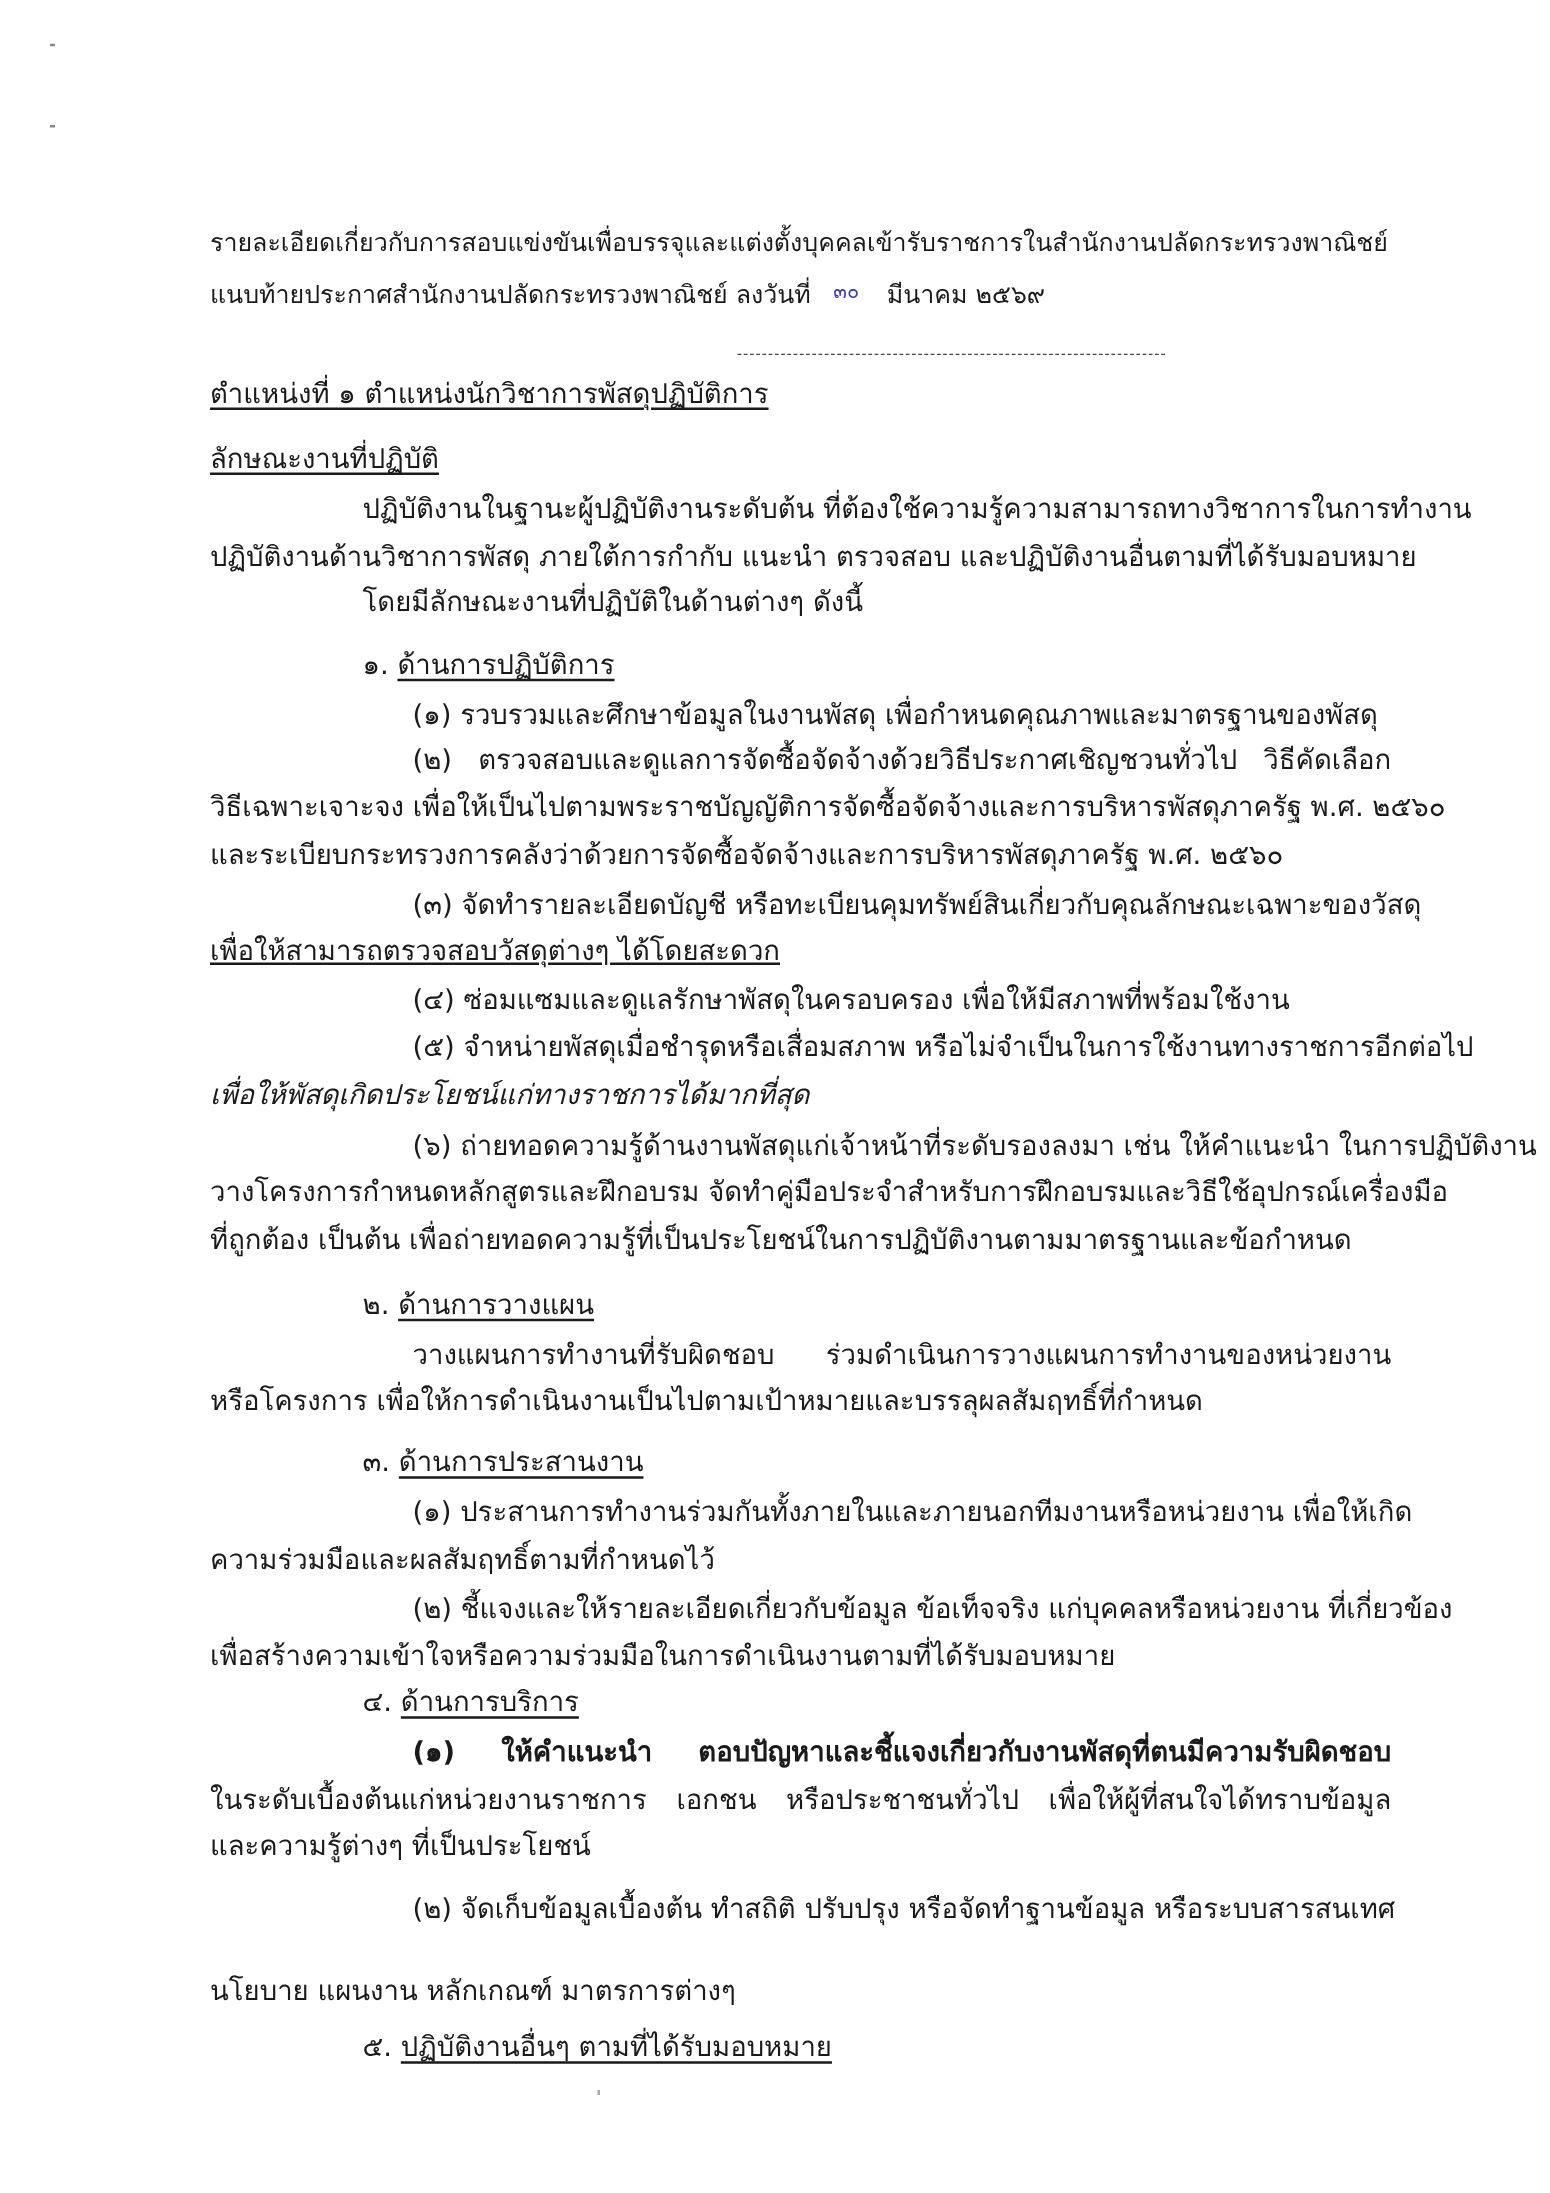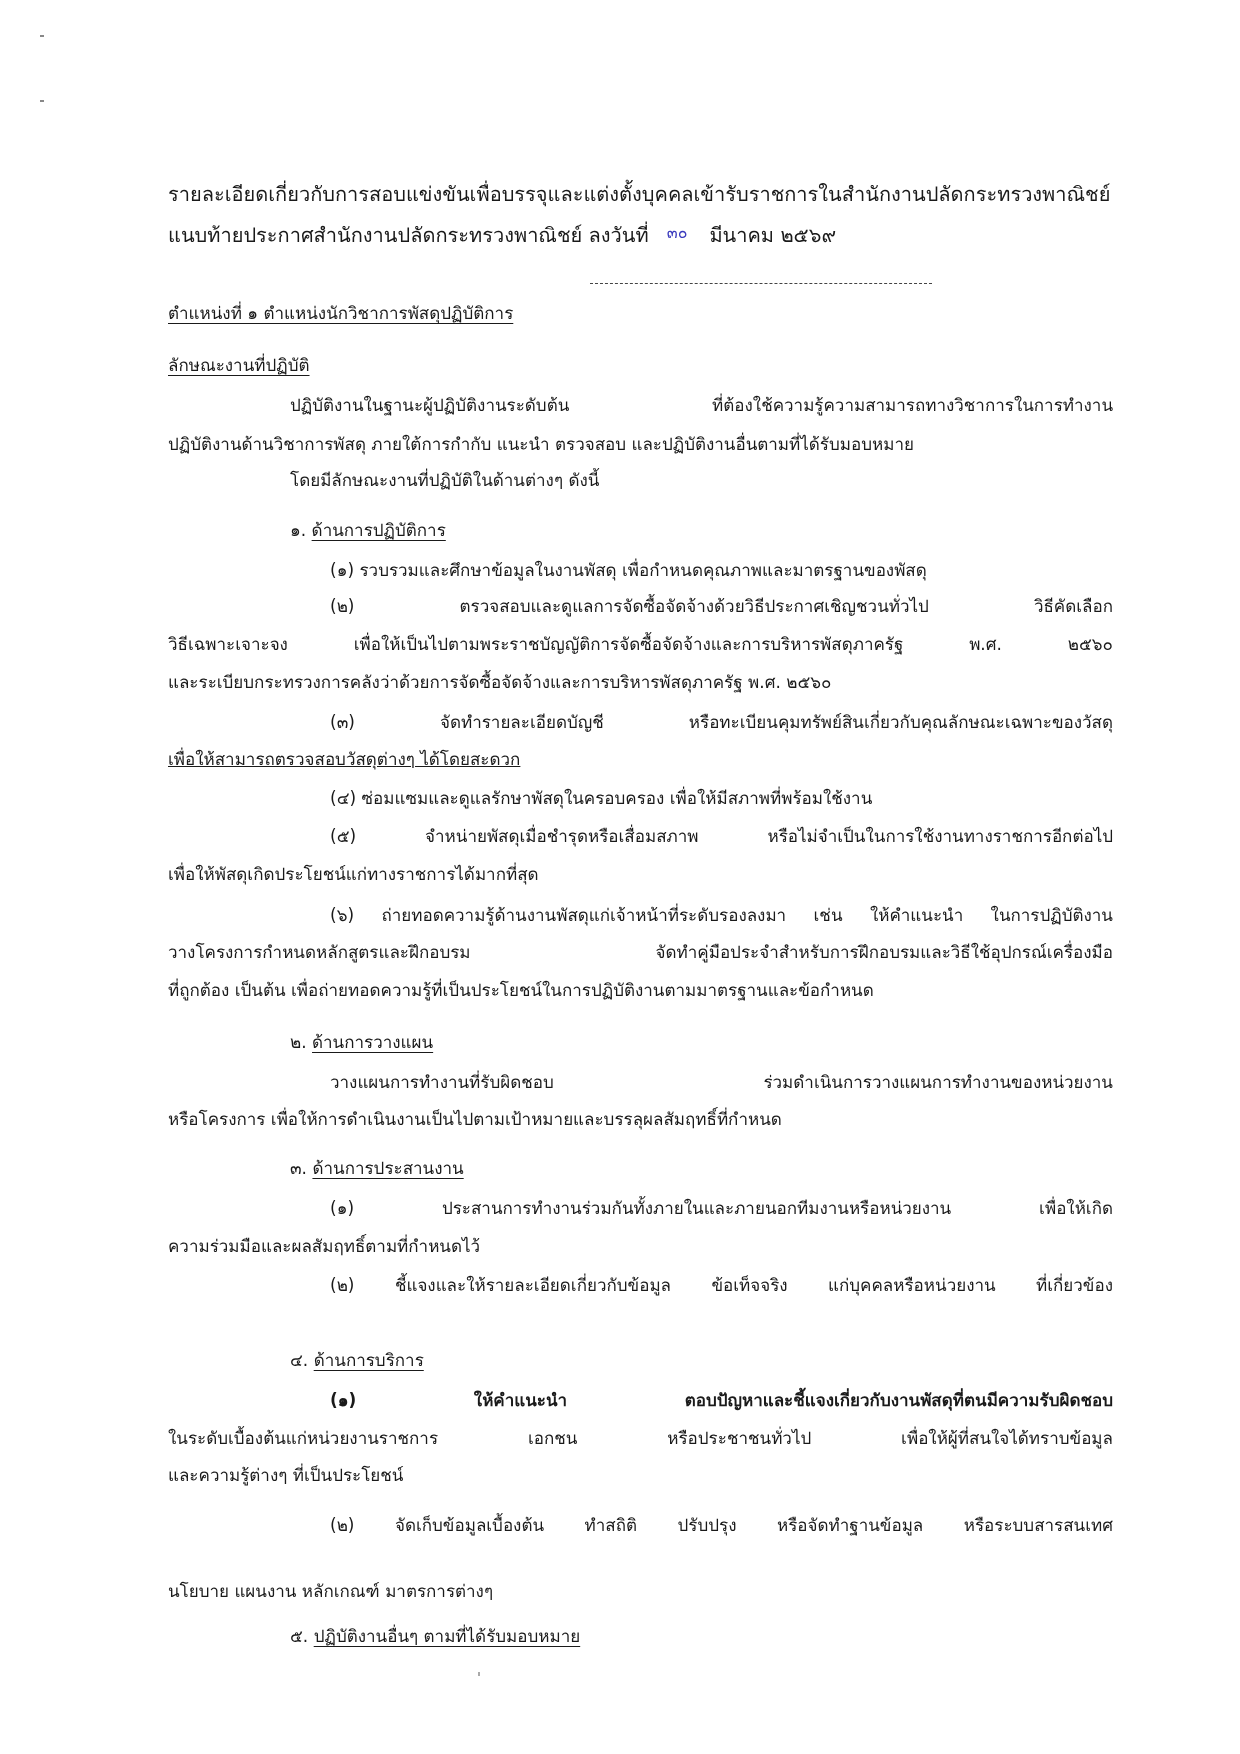--- a/index.html
+++ b/index.html
@@ -1,20 +1,20 @@
 <!DOCTYPE html>
 <html><head>
 <meta charset="utf-8">
 <style>
   html, body { margin:0; padding:0; background:#ffffff; }
   body { width:1240px; height:1754px; position:relative; overflow:hidden;
          font-family:"DejaVu Sans", "Liberation Sans", sans-serif; color:#1a1a1a; }
   .page { position:absolute; left:0; top:0; width:1240px; height:1754px; }
   .speck { position:absolute; width:4px; height:2px; background:#888; }
-  .line { position:absolute; left:0; white-space:nowrap; font-size:17px; line-height:1; }
+  .line { position:absolute; left:0; white-space:nowrap; font-size:22px; line-height:1; }
   .title { font-size:20px; }
   .u { text-decoration:underline; text-underline-offset:4px; }
   .hand { color:#3b3bbd; font-family:"DejaVu Sans", sans-serif; font-size:16px; position:relative; top:-4px; margin:0 22px 0 18px; }
   .rule { position:absolute; left:590px; top:283px; width:342px; border-top:1.5px dashed #444; }
   .just { text-align:justify; text-align-last:justify; }
 </style>
 </head>
 <body>
 
 <div class="page">
@@ -39,39 +39,40 @@
     <span class="u">ด้านการปฏิบัติการ</span>
   </div>
   <div class="line" style="left:330px;top:562px;">(๑) รวบรวมและศึกษาข้อมูลในงานพัสดุ เพื่อกำหนดคุณภาพและมาตรฐานของพัสดุ</div>
   <div class="line just" style="left:330px;top:598px;width:783px;">(๒) ตรวจสอบและดูแลการจัดซื้อจัดจ้างด้วยวิธีประกาศเชิญชวนทั่วไป วิธีคัดเลือก</div>
   <div class="line just" style="left:168px;top:636px;width:945px;">วิธีเฉพาะเจาะจง เพื่อให้เป็นไปตามพระราชบัญญัติการจัดซื้อจัดจ้างและการบริหารพัสดุภาครัฐ พ.ศ. ๒๕๖๐</div>
   <div class="line" style="left:168px;top:674px;">และระเบียบกระทรวงการคลังว่าด้วยการจัดซื้อจัดจ้างและการบริหารพัสดุภาครัฐ พ.ศ. ๒๕๖๐</div>
   <div class="line just" style="left:330px;top:714px;width:783px;">(๓) จัดทำรายละเอียดบัญชี หรือทะเบียนคุมทรัพย์สินเกี่ยวกับคุณลักษณะเฉพาะของวัสดุ</div>
   <div class="line" style="left:168px;top:751px;text-decoration:underline;">เพื่อให้สามารถตรวจสอบวัสดุต่างๆ ได้โดยสะดวก</div>
   <div class="line" style="left:330px;top:790px;">(๔) ซ่อมแซมและดูแลรักษาพัสดุในครอบครอง เพื่อให้มีสภาพที่พร้อมใช้งาน</div>
   <div class="line just" style="left:330px;top:828px;width:783px;">(๕) จำหน่ายพัสดุเมื่อชำรุดหรือเสื่อมสภาพ หรือไม่จำเป็นในการใช้งานทางราชการอีกต่อไป</div>
-  <div class="line" style="left:168px;top:866px;">เพื่อให้พัสดุเกิดประโยชน์แก่ทางราชการได้มากที่สุด</div>
+  <div class="line" style="left:168px;top:866px;font-style:italic;">เพื่อให้พัสดุเกิดประโยชน์แก่ทางราชการได้มากที่สุด</div>
   <div class="line just" style="left:330px;top:907px;width:783px;">(๖) ถ่ายทอดความรู้ด้านงานพัสดุแก่เจ้าหน้าที่ระดับรองลงมา เช่น ให้คำแนะนำ ในการปฏิบัติงาน</div>
   <div class="line just" style="left:168px;top:944px;width:945px;">วางโครงการกำหนดหลักสูตรและฝึกอบรม จัดทำคู่มือประจำสำหรับการฝึกอบรมและวิธีใช้อุปกรณ์เครื่องมือ</div>
   <div class="line" style="left:168px;top:982px;">ที่ถูกต้อง เป็นต้น เพื่อถ่ายทอดความรู้ที่เป็นประโยชน์ในการปฏิบัติงานตามมาตรฐานและข้อกำหนด</div>
 
   <div class="line" style="left:290px;top:1034px;">
     <span>๒.</span>
     <span class="u">ด้านการวางแผน</span>
   </div>
   <div class="line" style="left:168px;top:1111px;">หรือโครงการ เพื่อให้การดำเนินงานเป็นไปตามเป้าหมายและบรรลุผลสัมฤทธิ์ที่กำหนด</div>
   <div class="line just" style="left:330px;top:1074px;width:783px;">วางแผนการทำงานที่รับผิดชอบ ร่วมดำเนินการวางแผนการทำงานของหน่วยงาน</div>
 
   <div class="line" style="left:290px;top:1160px;">
     <span>๓.</span>
     <span class="u">ด้านการประสานงาน</span>
   </div>
   <div class="line just" style="left:330px;top:1200px;width:783px;">(๑) ประสานการทำงานร่วมกันทั้งภายในและภายนอกทีมงานหรือหน่วยงาน เพื่อให้เกิด</div>
   <div class="line" style="left:168px;top:1238px;">ความร่วมมือและผลสัมฤทธิ์ตามที่กำหนดไว้</div>
   <div class="line just" style="left:330px;top:1277px;width:783px;">(๒) ชี้แจงและให้รายละเอียดเกี่ยวกับข้อมูล ข้อเท็จจริง แก่บุคคลหรือหน่วยงาน ที่เกี่ยวข้อง</div>
+  <div class="line" style="left:168px;top:1315px;">เพื่อสร้างความเข้าใจหรือความร่วมมือในการดำเนินงานตามที่ได้รับมอบหมาย</div>
 
   <div class="line" style="left:290px;top:1352px;">
     <span>๔.</span>
     <span class="u">ด้านการบริการ</span>
   </div>
   <div class="line just" style="left:330px;top:1392px;width:783px;font-weight:bold;">(๑) ให้คำแนะนำ ตอบปัญหาและชี้แจงเกี่ยวกับงานพัสดุที่ตนมีความรับผิดชอบ</div>
   <div class="line just" style="left:168px;top:1430px;width:945px;">ในระดับเบื้องต้นแก่หน่วยงานราชการ เอกชน หรือประชาชนทั่วไป เพื่อให้ผู้ที่สนใจได้ทราบข้อมูล</div>
   <div class="line" style="left:168px;top:1467px;">และความรู้ต่างๆ ที่เป็นประโยชน์</div>
   <div class="line just" style="left:330px;top:1507px;width:783px;margin-top:10px;">(๒) จัดเก็บข้อมูลเบื้องต้น ทำสถิติ ปรับปรุง หรือจัดทำฐานข้อมูล หรือระบบสารสนเทศ</div>
   <div class="line" style="left:168px;top:1583px;">นโยบาย แผนงาน หลักเกณฑ์ มาตรการต่างๆ</div>

